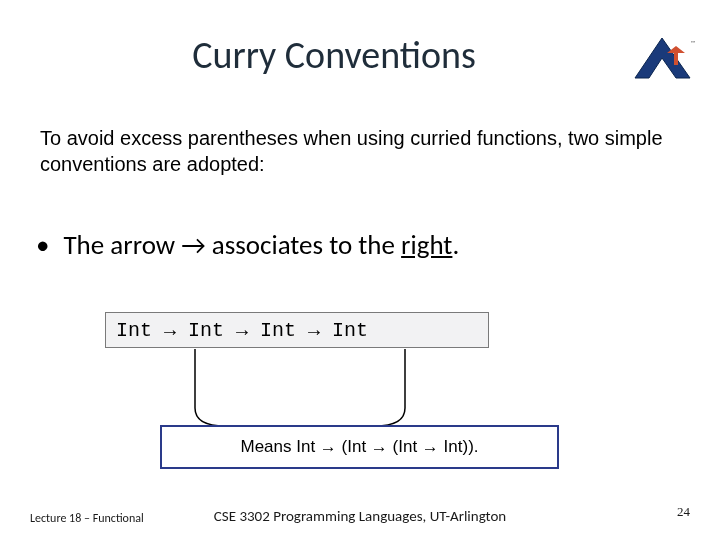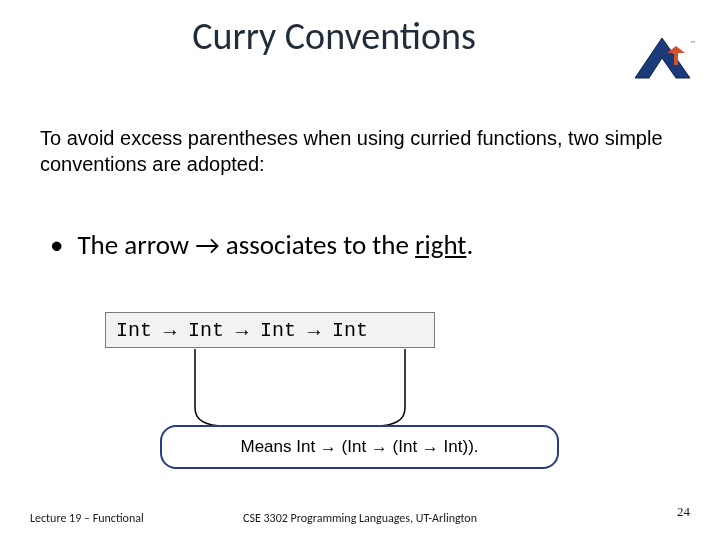--- a/index.html
+++ b/index.html
@@ -13,21 +13,21 @@
     overflow: hidden;
   }
   .slide {
     width: 720px;
     height: 540px;
     position: relative;
     box-sizing: border-box;
   }
   .title {
     position: absolute;
-    top: 13px;
+    top: 32px;
     left: 0;
     width: 668px;
     text-align: center;
     font-size: 38px;
     color: #1f2d3a;
     font-weight: 400;
   }
   .logo {
     position: absolute;
     top: 30px;
@@ -41,35 +41,35 @@
     left: 40px;
     right: 40px;
     font-family: Arial, sans-serif;
     font-size: 20px;
     color: #000;
     line-height: 1.3;
   }
   .bullet-row {
     position: absolute;
     top: 228px;
-    left: 50px;
+    left: 36px;
     right: 40px;
     font-size: 27px;
     color: #000;
     font-family: Calibri, Arial, sans-serif;
   }
   .bullet-row .bull {
     display: inline-block;
     margin-right: 14px;
   }
   .codebox {
     position: absolute;
     top: 312px;
     left: 105px;
-    width: 330px;
+    width: 384px;
     height: 36px;
     background: #f2f2f3;
     border: 1px solid #7a7a7a;
     font-family: "Courier New", monospace;
     font-size: 20px;
     color: #000;
     line-height: 36px;
     padding-left: 10px;
     box-sizing: border-box;
   }
@@ -81,21 +81,21 @@
     height: 85px;
     pointer-events: none;
   }
   .meansbox {
     position: absolute;
     top: 425px;
     left: 160px;
     width: 395px;
     height: 40px;
     border: 2px solid #2a3a8a;
-    border-radius: 16px;
+    border-radius: 0;
     background: #fff;
     font-family: Arial, sans-serif;
     font-size: 17px;
     color: #000;
     text-align: center;
     line-height: 40px;
   }
   .footer-left {
     position: absolute;
     left: 30px;
@@ -104,21 +104,21 @@
     color: #1a1a1a;
     line-height: 1.2;
     font-family: Calibri, Arial, sans-serif;
   }
   .footer-center {
     position: absolute;
     left: 0;
     width: 720px;
     bottom: 15px;
     text-align: center;
-    font-size: 12px;
+    font-size: 15px;
     color: #1a1a1a;
     line-height: 1.2;
     font-family: Calibri, Arial, sans-serif;
   }
   .footer-right {
     position: absolute;
     right: 30px;
     bottom: 20px;
     font-size: 13px;
     color: #1a1a1a;
@@ -150,21 +150,21 @@
   <div class="codebox">Int → Int → Int → Int</div>
 
   <svg class="connector" viewBox="0 0 250 85">
     <path d="M 20 1 L 20 60 Q 20 78 50 78 L 130 78" fill="none" stroke="#000" stroke-width="1.5"></path>
     <path d="M 230 1 L 230 60 Q 230 78 200 78 L 130 78" fill="none" stroke="#000" stroke-width="1.5"></path>
   </svg>
 
   <div class="meansbox">Means Int → (Int → (Int → Int)).</div>
 
   <div class="footer-left">
-    <div>Lecture 19 – Functional</div>
+    <div>Lecture 18 – Functional</div>
   </div>
 
   <div class="footer-center">
     <div>CSE 3302 Programming Languages, UT-Arlington</div>
   </div>
 
   <div class="footer-right">24</div>
 
 </div>
 

